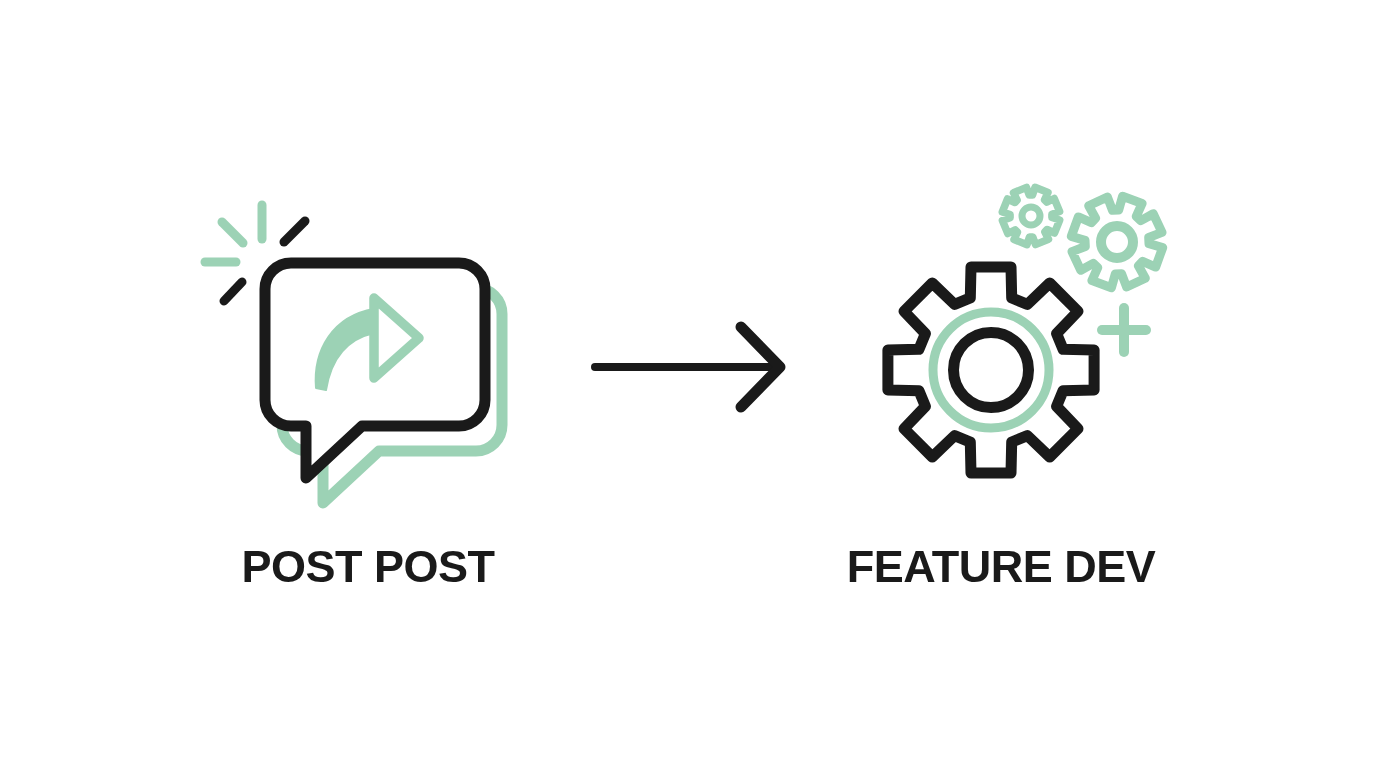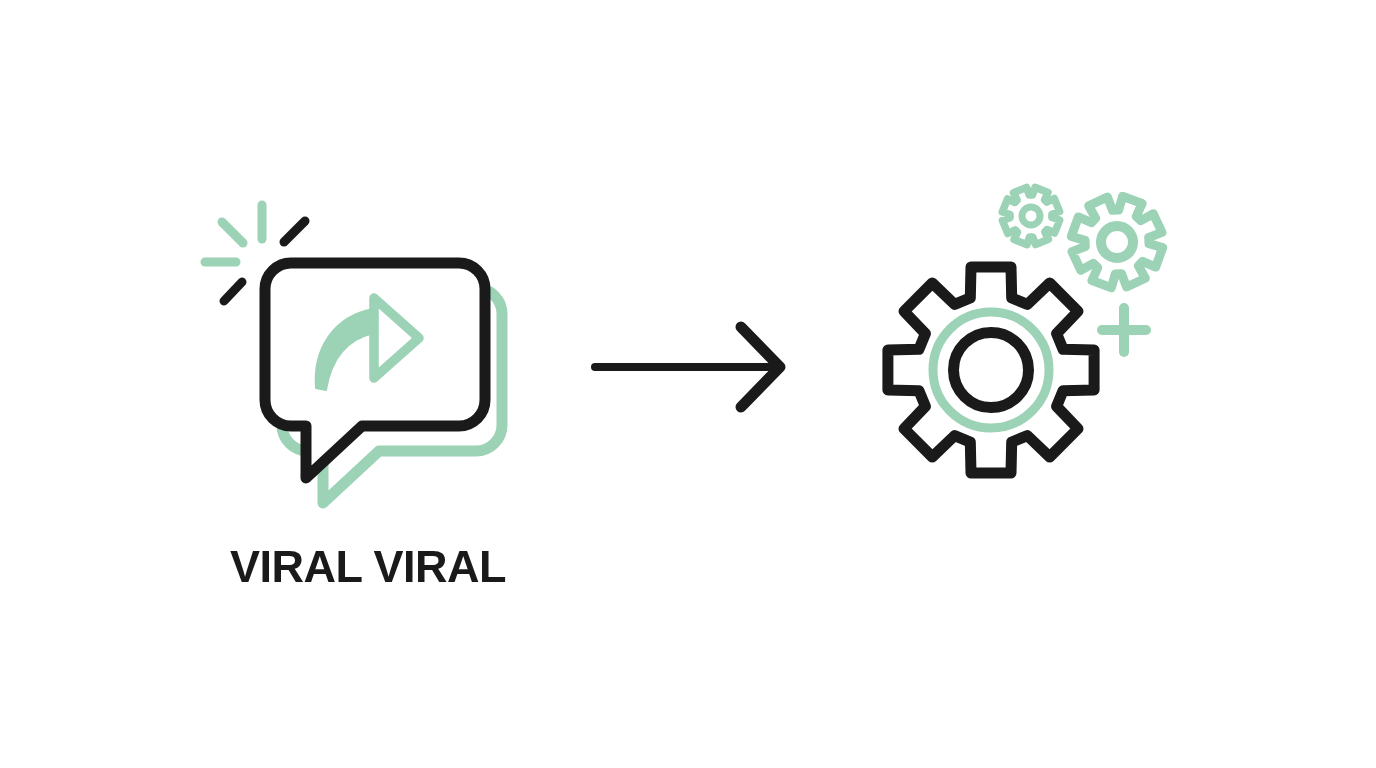--- a/index.html
+++ b/index.html
@@ -80,16 +80,17 @@
         <path d="M 1102,330 H 1146"></path>
         <path d="M 1124,308 V 352"></path>
       </g>
 
       <path fill="#ffffff" stroke="var(--ink)" stroke-width="11" stroke-linejoin="round" d="M970.3,297.9L971.0,266.9L1011.0,266.9L1011.7,297.9L1027.4,304.4L1049.7,283.0L1078.0,311.3L1056.6,333.6L1063.1,349.3L1094.1,350.0L1094.1,390.0L1063.1,390.7L1056.6,406.4L1078.0,428.7L1049.7,457.0L1027.4,435.6L1011.7,442.1L1011.0,473.1L971.0,473.1L970.3,442.1L954.6,435.6L932.3,457.0L904.0,428.7L925.4,406.4L918.9,390.7L887.9,390.0L887.9,350.0L918.9,349.3L925.4,333.6L904.0,311.3L932.3,283.0L954.6,304.4Z"></path>
       <circle cx="991" cy="370" r="58" fill="none" stroke="var(--accent)" stroke-width="9"></circle>
       <circle cx="991" cy="370" r="37.5" fill="#ffffff" stroke="var(--ink)" stroke-width="11"></circle>
     </g>
   </svg>
 
-  <div class="node-label left">VIRAL VIRAL</div>
+  <div class="node-label left">POST POST</div>
 
+  <div class="node-label right">FEATURE DEV</div>
 
 </div>
 
 </body></html>

